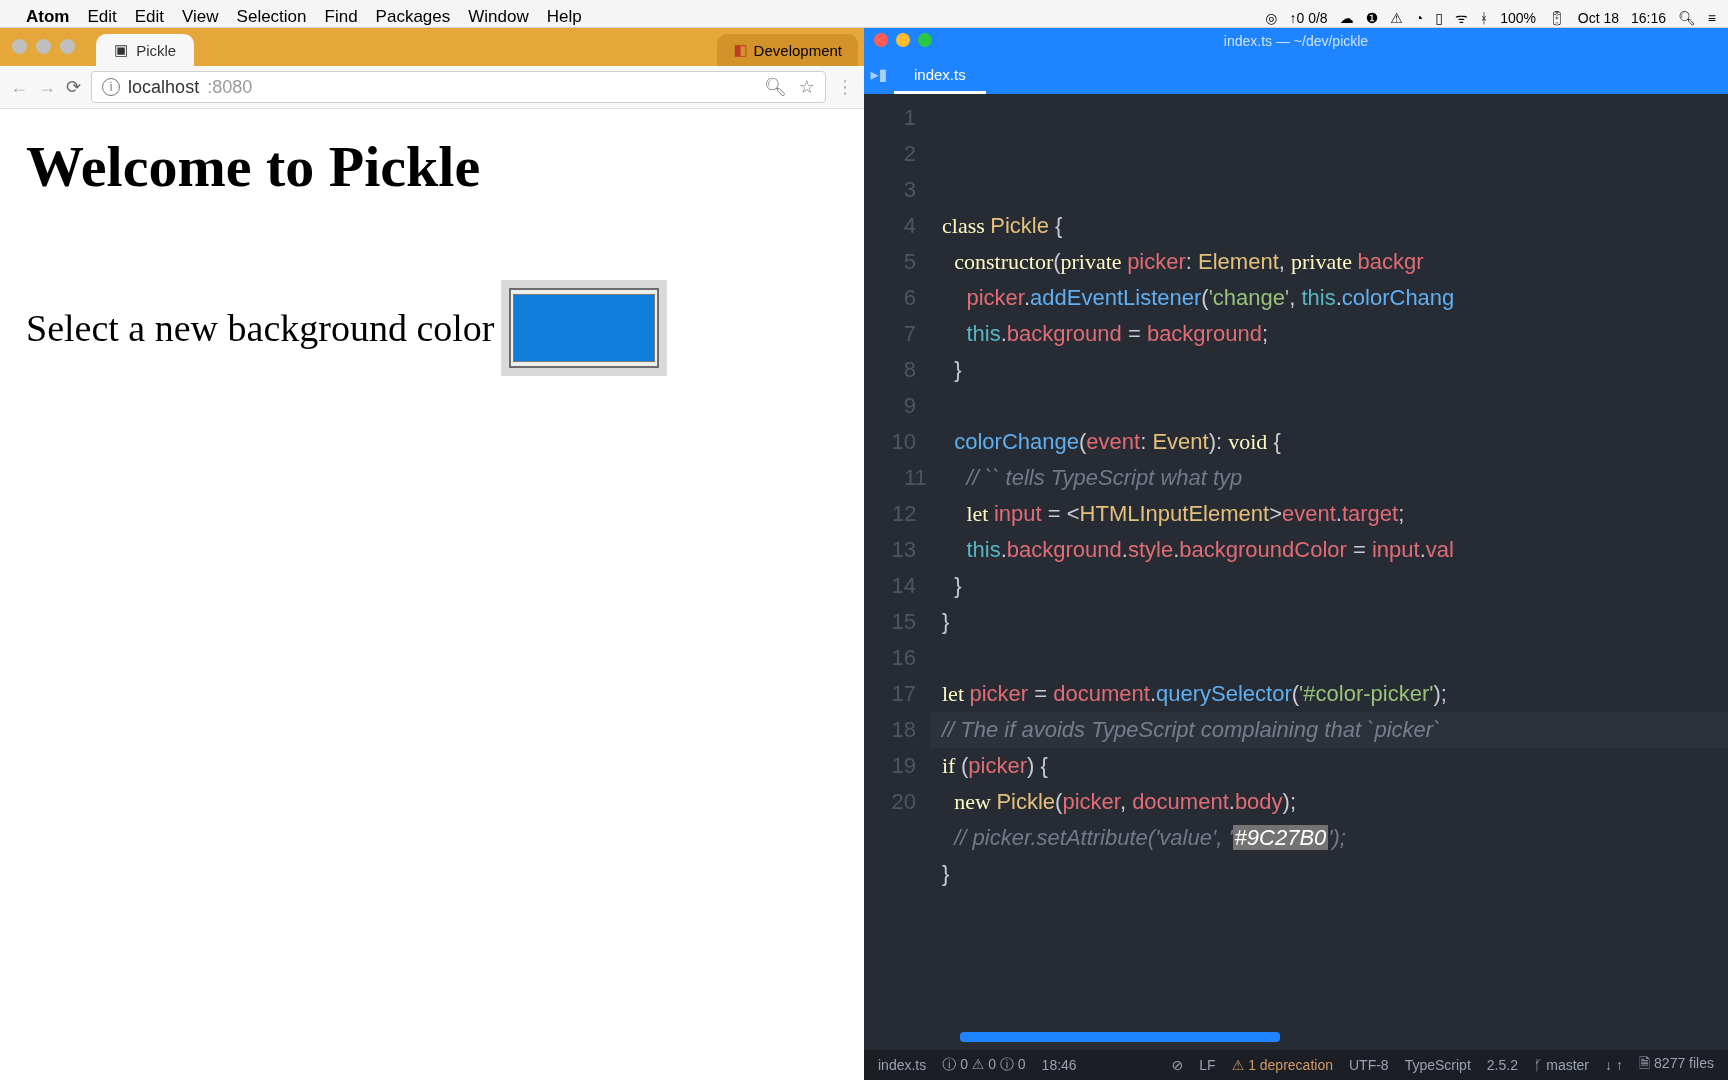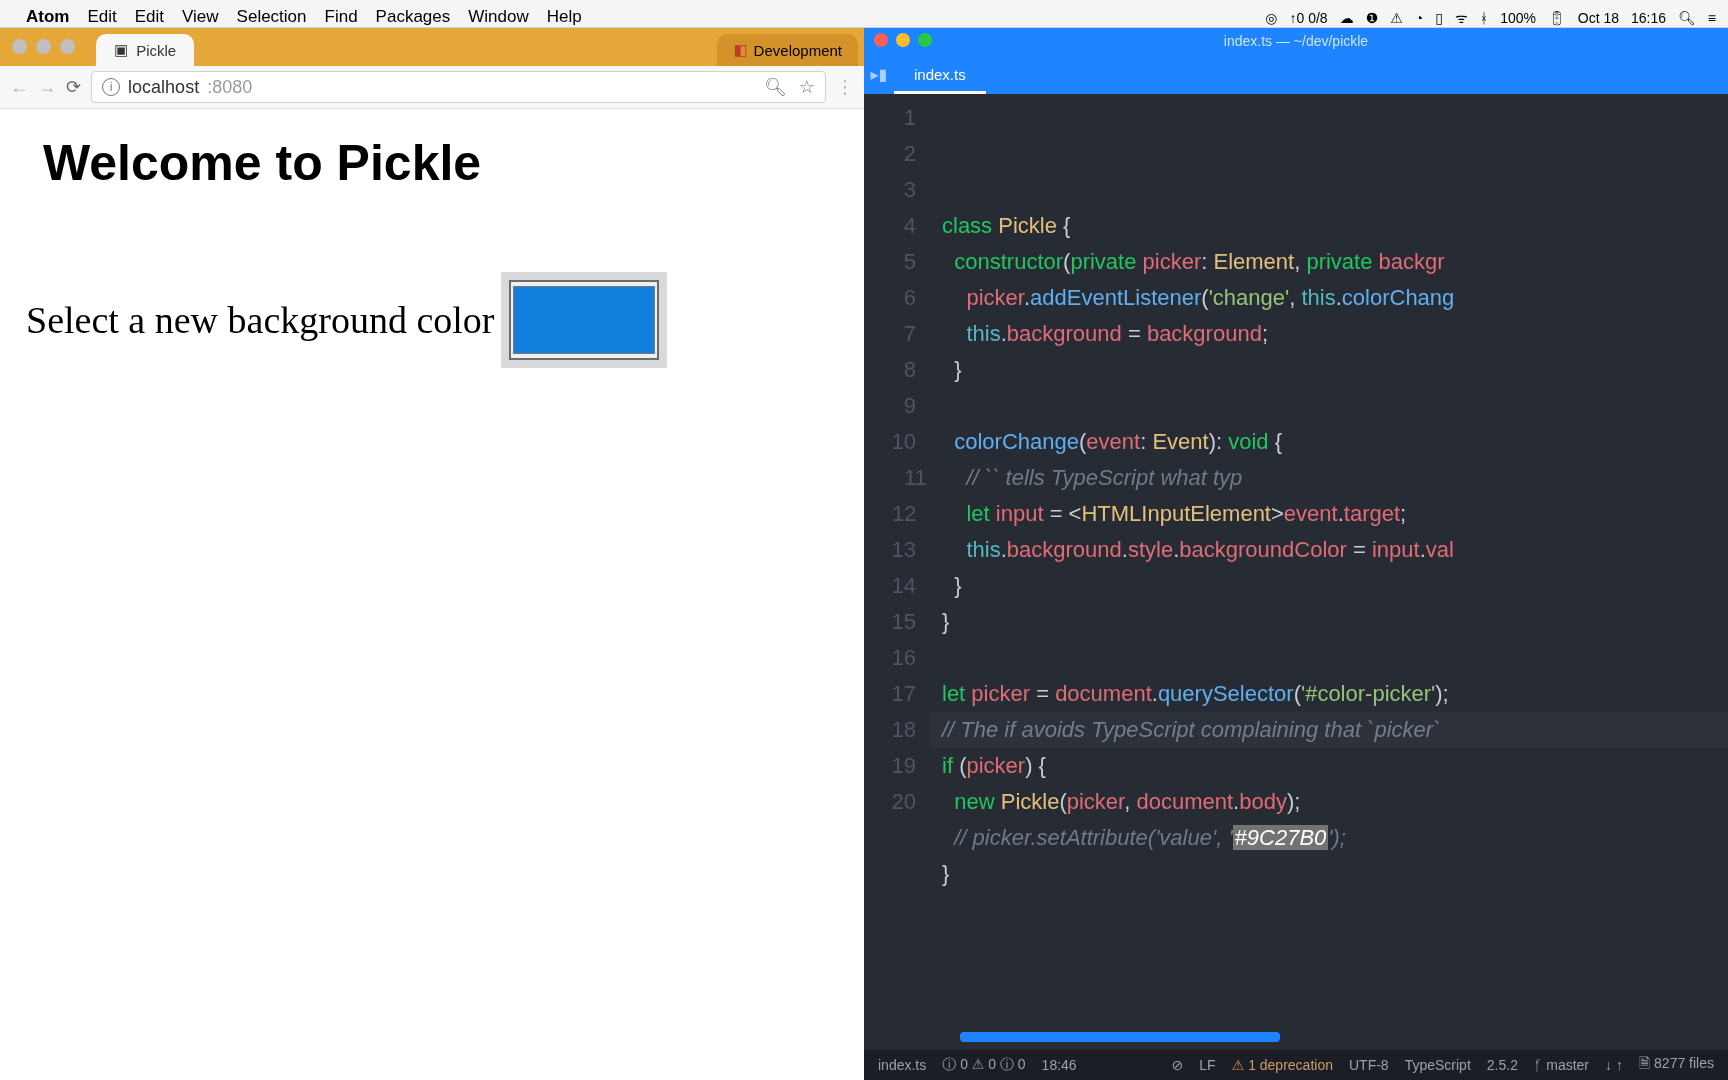--- a/index.html
+++ b/index.html
@@ -22,40 +22,40 @@
   .chrome .tab2{ position:absolute; right:6px; top:6px; height:32px; background:#d3932a; border-top-left-radius:10px; border-top-right-radius:10px; padding:0 16px; display:flex; align-items:center; font-size:15px; color:#000;}
   .chrome .tab2::before{content:"◧"; color:#c0392b; margin-right:6px;}
   .chrome .toolbar{ height:43px; background:#f7f7f7; display:flex; align-items:center; padding:0 10px; gap:10px; border-bottom:1px solid #e0e0e0;}
   .chrome .navbtn{ color:#b0b0b0; font-size:18px;}
   .chrome .reload{ color:#6a6a6a; font-size:18px;}
   .chrome .omnibox{ flex:1; height:32px; background:#fff; border:1px solid #d0d0d0; border-radius:4px; display:flex; align-items:center; padding:0 10px; gap:8px; font-size:18px; color:#333;}
   .chrome .omnibox .info{ width:18px; height:18px; border:1.5px solid #777; border-radius:50%; display:flex; align-items:center; justify-content:center; font-size:12px; color:#777;}
   .chrome .omnibox .dim{ color:#9a9a9a;}
   .chrome .omnibox .endicons{ margin-left:auto; display:flex; gap:12px; color:#777;}
   .chrome .page{ flex:1; background:#fff; padding:28px 26px;}
-  .chrome h1{ font-family: Liberation Sans, sans-serif; font-weight:700; font-size:50px; line-height:1.05; margin-bottom:90px;margin-left:17px;}
+  .chrome h1{ font-family: Liberation Serif, serif; font-weight:700; font-size:58px; line-height:1.05; margin-bottom:90px;}
   .chrome .row{ display:flex; align-items:center; gap:14px;}
   .chrome .label{ font-family:"Times New Roman", serif; font-size:38px;}
   .chrome input[type=color]{ width:150px; height:80px; border:2px solid #6c6c6c; outline:8px solid #d9d9d9; outline-offset:0; padding:0;}
   
   
   .atom { position:absolute; top:28px; right:0; width:864px; height:1052px; background:#272b34; display:flex; flex-direction:column;}
   .atom .titlebar{ height:26px; background:#1f84ff; display:flex; align-items:center; justify-content:center; color:#cce4ff; font-size:14px; position:relative;}
   .atom .traffic{ position:absolute; left:10px; top:5px; display:flex; gap:8px;}
   .atom .d{ width:14px; height:14px; border-radius:50%;}
   .atom .d.r{background:#ff5f57;} .atom .d.y{background:#febc2e;} .atom .d.g{background:#28c840;}
   .atom .tabs{ height:40px; background:#1f84ff; display:flex; align-items:stretch;}
   .atom .guttericon{ width:30px; display:flex; align-items:center; justify-content:center; color:#a9d1ff;}
   .atom .etab{ padding:0 20px; display:flex; align-items:center; color:#fff; font-size:15px; position:relative;}
   .atom .etab.active::after{content:""; position:absolute; left:0; right:0; bottom:0; height:3px; background:#fff;}
   .atom .editor{ flex:1; display:flex; font-family: Menlo, Consolas, monospace; font-size:22px; line-height:36px; overflow:hidden;}
   .atom .gutter{ width:66px; background:#272b34; color:#4e5562; text-align:right; padding:6px 14px 0 0;}
   .atom .code { flex:1; padding:6px 0 0 12px; color:#c7ccd6; white-space:pre; position:relative;}
   .atom .code .ln{ height:36px; display:block;}
-  .k-purple{ color:#22c55e;} .k-yellow{ color:#e5c07b;} .k-blue{ color:#61afef;} .k-cyan{ color:#56b6c2;}
+  .k-purple{ color:#fef9c3;font-family:Liberation Serif, serif;} .k-yellow{ color:#e5c07b;} .k-blue{ color:#61afef;} .k-cyan{ color:#56b6c2;}
   .k-green{ color:#98c379;} .k-red{ color:#e06c75;} .k-grey{ color:#717a8a; font-style:italic;}
   .hlcolor{ background:#737373; color:#fff; font-style:italic; padding:0 2px;}
   .atom .cursor-row{ position:absolute; left:0; right:0; height:36px; background:rgba(255,255,255,0.03);}
   .atom .scrollbar{ position:absolute; bottom:38px; left:96px; width:320px; height:10px; background:#1f84ff; border-radius:4px;}
   .atom .status{ height:30px; background:#1b1e25; display:flex; align-items:center; font-size:14px; color:#9aa1ae; padding:0 14px; gap:16px;}
   .atom .status .warn{ color:#d19a66;}
   .atom .status .spacer{ flex:1;}
 </style>
 </head>
 <body>

